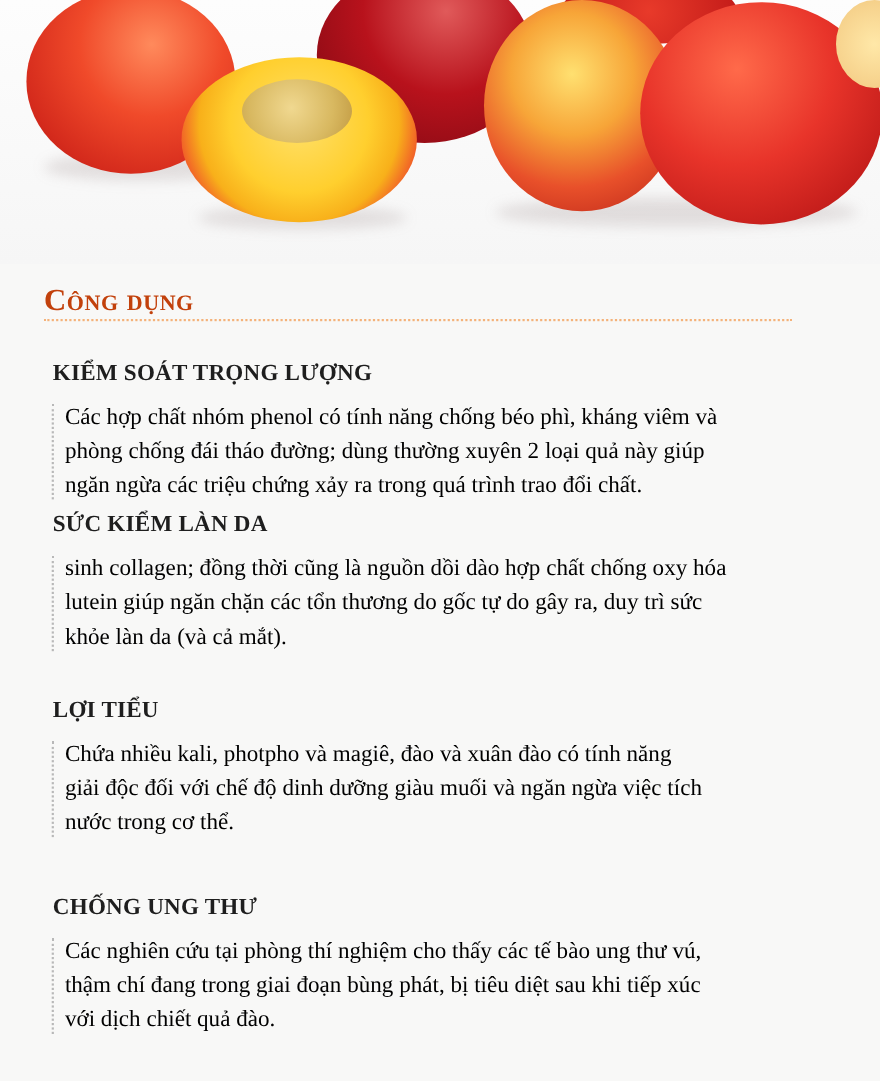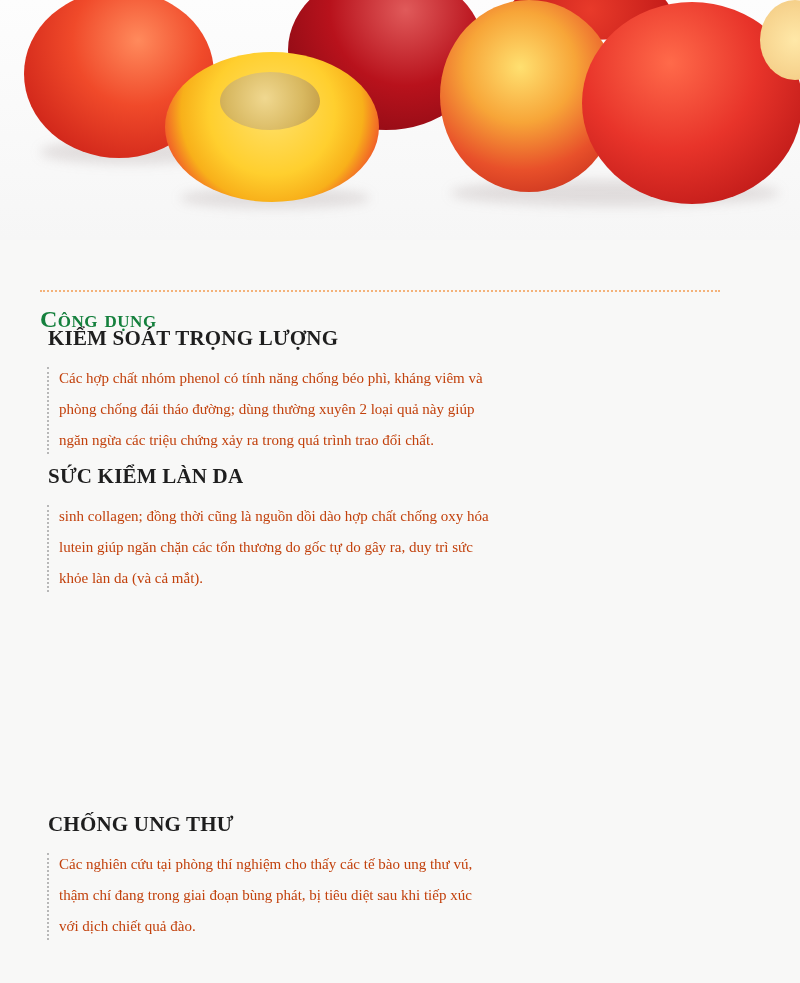--- a/index.html
+++ b/index.html
@@ -30,37 +30,36 @@
     .f5 { left: 510px; top: -20px; width: 160px; height: 60px;
       background: radial-gradient(circle at 50% 50%, #e83a2a 0%, #c21a18 100%); }
     .f6 { left: 582px; top: 2px; width: 220px; height: 202px;
       background: radial-gradient(circle at 40% 30%, #ff6a4a 0%, #e8342a 45%, #c21c1a 80%, #8e1010 100%); }
     .f7 { left: 760px; top: 0px; width: 70px; height: 80px;
       background: radial-gradient(circle at 50% 50%, #ffe8a8 0%, #f2c880 100%); }
 
     .section-head {
       position: absolute; left: 40px; top: 258px;
       font-family: "Liberation Serif", serif;
-      font-weight: bold; color: #15803d;
-      font-size: 24px; letter-spacing: 0.5px;
+      font-weight: bold; color: #c2410c;
+      font-size: 28px; letter-spacing: 0.5px;
       font-variant: small-caps;
-      margin-top: 48px;
     }
     .section-rule {
       position: absolute; left: 40px; top: 290px; width: 680px; height: 0;
       border-top: 2px dotted #f4b27a;
     }
     .block { position: absolute; left: 36px; width: 700px; }
     .block h2 {
       margin: 12px; font-size: 21px; font-weight: bold; color: #1e1e1e;
       font-family: "Liberation Serif", serif; letter-spacing: 0.2px;
     }
     .block .body {
       position: relative; margin-top: 8px; padding-left: 23px;
-      font-size: 15px; line-height: 31px; color: #c2410c;
+      font-size: 21px; line-height: 31px; color: #000000;
     }
     .block .body::before {
       content: ""; position: absolute; left: 11px; top: 4px; bottom: 2px;
       border-left: 2px dotted #b8b8b8;
     }
     .b1 { top: 314px; }
     .b2 { top: 452px; }
     .b3 { top: 621px; }
     .b4 { top: 800px; }
     .line { display: block; white-space: nowrap; }
@@ -97,20 +96,26 @@
 <div class="block b2">
   <h2>SỨC KIỂM LÀN DA</h2>
   <div class="body">
     <span class="line">sinh collagen; đồng thời cũng là nguồn dồi dào hợp chất chống oxy hóa</span>
     <span class="line">lutein giúp ngăn chặn các tổn thương do gốc tự do gây ra, duy trì sức</span>
     <span class="line">khỏe làn da (và cả mắt).</span>
   </div>
 </div>
 
 <div class="block b3">
+  <h2>LỢI TIỂU</h2>
+  <div class="body">
+    <span class="line">Chứa nhiều kali, photpho và magiê, đào và xuân đào có tính năng</span>
+    <span class="line">giải độc đối với chế độ dinh dưỡng giàu muối và ngăn ngừa việc tích</span>
+    <span class="line">nước trong cơ thể.</span>
+  </div>
 </div>
 
 <div class="block b4">
   <h2>CHỐNG UNG THƯ</h2>
   <div class="body">
     <span class="line">Các nghiên cứu tại phòng thí nghiệm cho thấy các tế bào ung thư vú,</span>
     <span class="line">thậm chí đang trong giai đoạn bùng phát, bị tiêu diệt sau khi tiếp xúc</span>
     <span class="line">với dịch chiết quả đào.</span>
   </div>
 </div>

